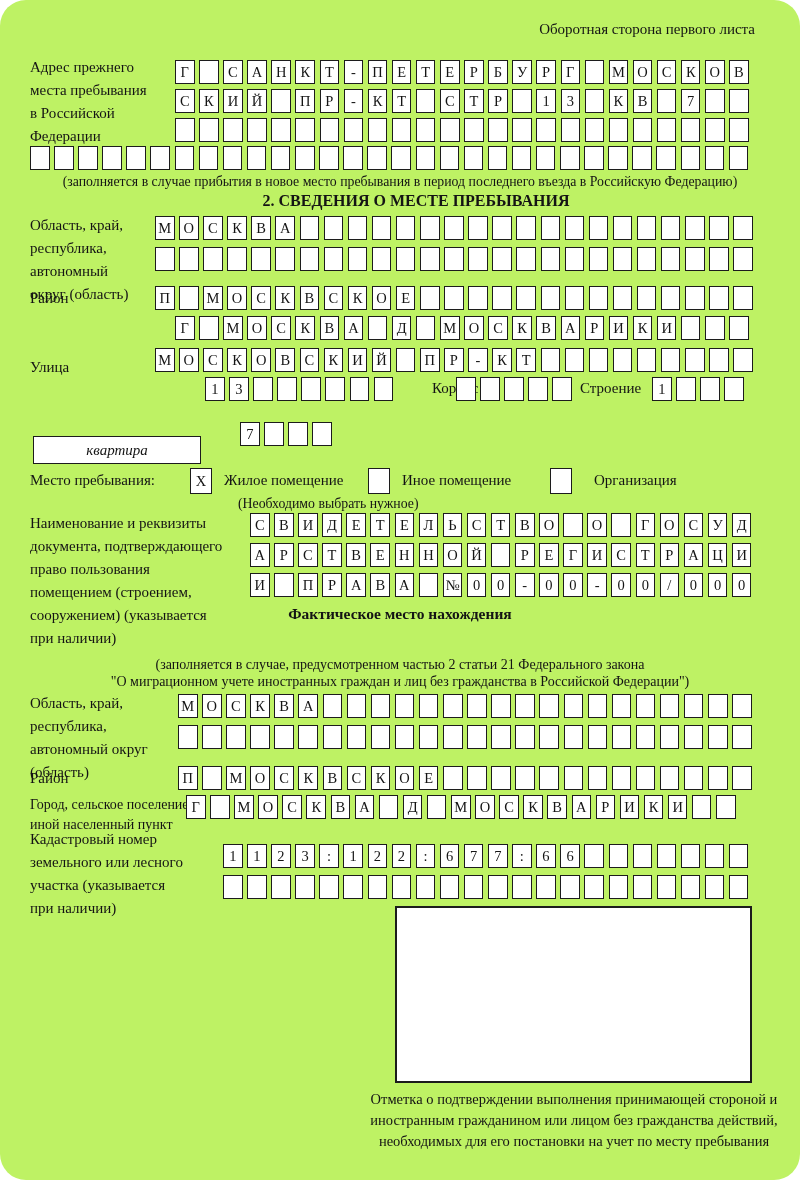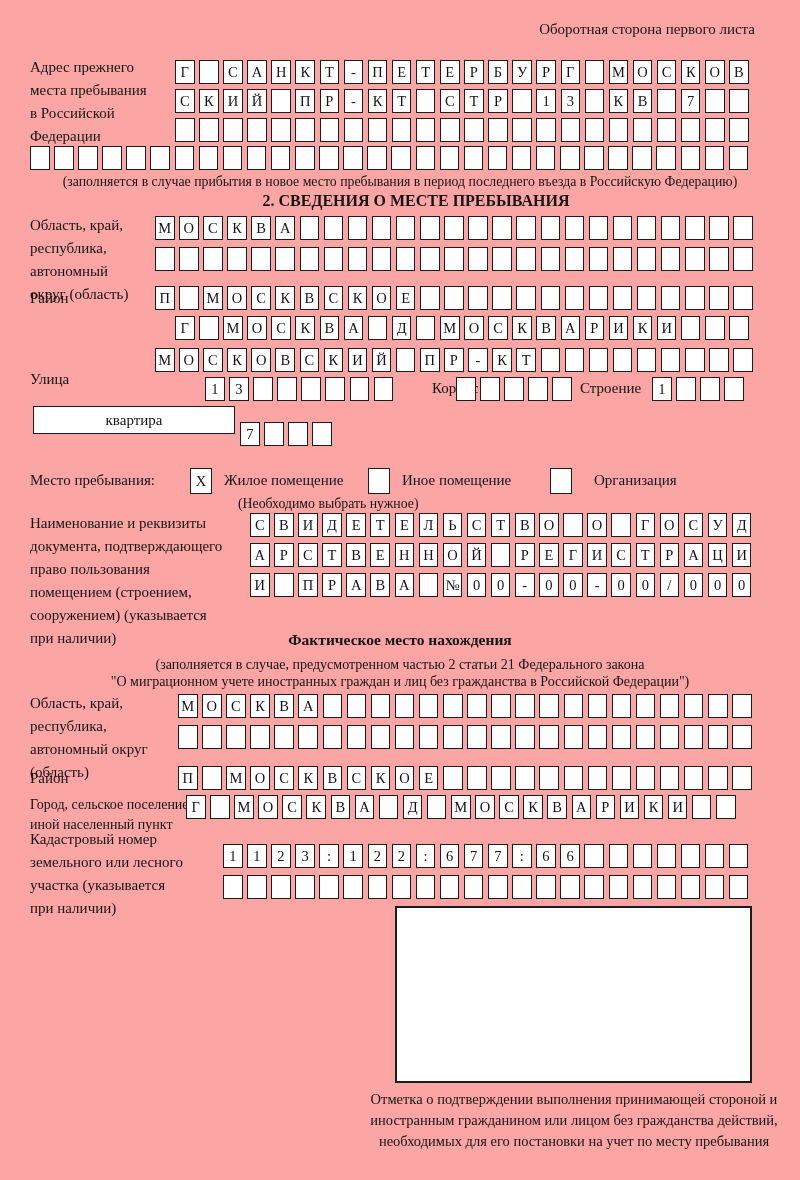--- a/index.html
+++ b/index.html
@@ -1,17 +1,17 @@
 <!DOCTYPE html>
 <html><head>
 <meta charset="utf-8">
 <style>
   html,body{margin:0;padding:0;background:#fff;}
-  #page{position:relative;width:800px;height:1180px;background:#fca5a5;color:#141414;
-        font-family:"Liberation Serif", serif;overflow:hidden;}
+  #page{position:relative;width:800px;height:1180px;background:#bef264;color:#141414;
+        font-family:"Liberation Serif", serif;overflow:hidden;border-radius:26px;}
   .lbl{position:absolute;font-size:15px;line-height:23px;white-space:pre-line;}
   .lbl2{line-height:20px;}
   .boxrow{position:absolute;display:flex;}
   .cell{display:inline-flex;align-items:center;justify-content:center;
         width:19.5px;height:24px;margin-right:4.6px;border:1.6px solid #1c1c1c;
         box-sizing:border-box;font-size:14.5px;font-family:"Liberation Serif",serif;
         background:#fff;flex:none;}
   .chkrow .cell{width:22px;height:26px;}
   .note{position:absolute;left:0;right:0;text-align:center;font-size:13.8px;}
   .title{position:absolute;left:0;right:0;text-align:center;font-weight:bold;font-size:16px;}
@@ -255,21 +255,21 @@
       <span class="cell">А</span>
       <span class="cell">Р</span>
       <span class="cell">И</span>
       <span class="cell">К</span>
       <span class="cell">И</span>
       <span class="cell"></span>
       <span class="cell"></span>
       <span class="cell"></span>
     </div>
 
-  <div class="lbl" style="left:30px;top:368px;">Улица</div>
+  <div class="lbl" style="left:30px;top:356px;">Улица</div>
   <div class="boxrow" style="left:155px;top:348px;">
       <span class="cell">М</span>
       <span class="cell">О</span>
       <span class="cell">С</span>
       <span class="cell">К</span>
       <span class="cell">О</span>
       <span class="cell">В</span>
       <span class="cell">С</span>
       <span class="cell">К</span>
       <span class="cell">И</span>
@@ -310,21 +310,21 @@
       <span class="cell"></span>
     </div>
   <div class="inlbl" style="left:580px;top:380px;">Строение</div>
   <div class="boxrow" style="left:652px;top:377px;">
       <span class="cell">1</span>
       <span class="cell"></span>
       <span class="cell"></span>
       <span class="cell"></span>
     </div>
 
-  <div class="widebox" style="left:33px;top:406px;width:202px;height:28px;">квартира</div>
+  <div class="widebox" style="left:33px;top:436px;width:168px;height:28px;font-style:italic;">квартира</div>
   <div class="boxrow" style="left:240px;top:422px;">
       <span class="cell">7</span>
       <span class="cell"></span>
       <span class="cell"></span>
       <span class="cell"></span>
     </div>
 
   <div class="inlbl" style="left:30px;top:472px;">Место пребывания:</div>
   <div class="boxrow chkrow" style="left:190px;top:468px;">
       <span class="cell">X</span>
@@ -409,21 +409,21 @@
       <span class="cell">0</span>
       <span class="cell">-</span>
       <span class="cell">0</span>
       <span class="cell">0</span>
       <span class="cell">/</span>
       <span class="cell">0</span>
       <span class="cell">0</span>
       <span class="cell">0</span>
     </div>
 
-  <div class="title" style="top:631px;font-size:15.5px;">Фактическое место нахождения</div>
+  <div class="title" style="top:605px;font-size:15.5px;">Фактическое место нахождения</div>
   <div class="note" style="top:657px;font-size:14px;">(заполняется в случае, предусмотренном частью 2 статьи 21 Федерального закона</div>
   <div class="note" style="top:674px;font-size:14px;">"О миграционном учете иностранных граждан и лиц без гражданства в Российской Федерации")</div>
 
   <div class="lbl" style="left:30px;top:692px;width:148px;">Область, край,
 республика,
 автономный округ
 (область)</div>
   <div class="boxrow" style="left:178px;top:694px;">
       <span class="cell">М</span>
       <span class="cell">О</span>

